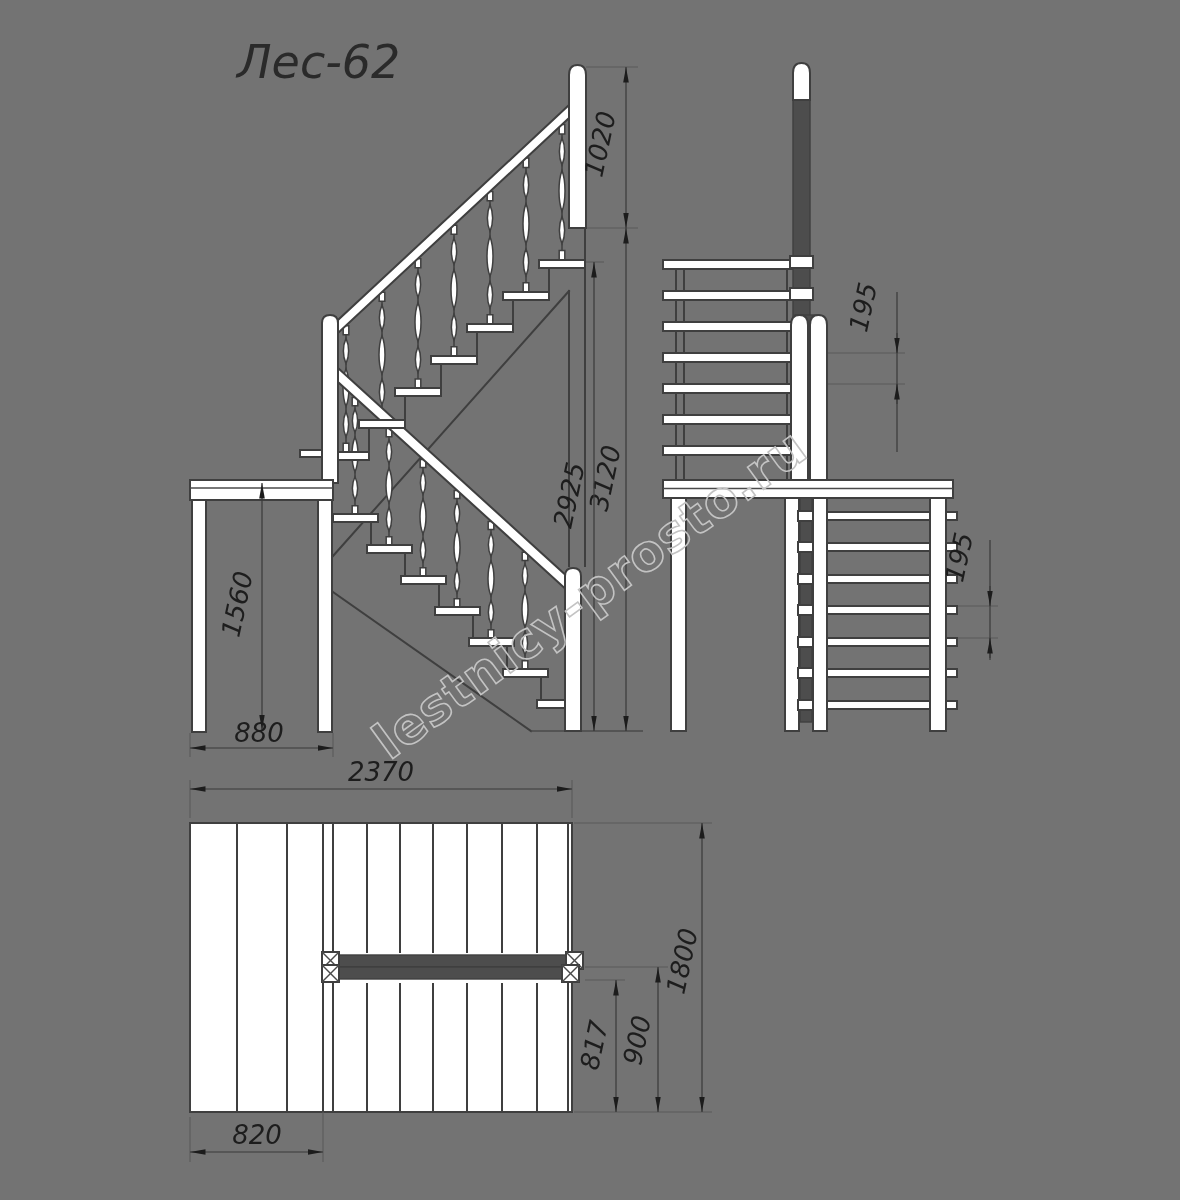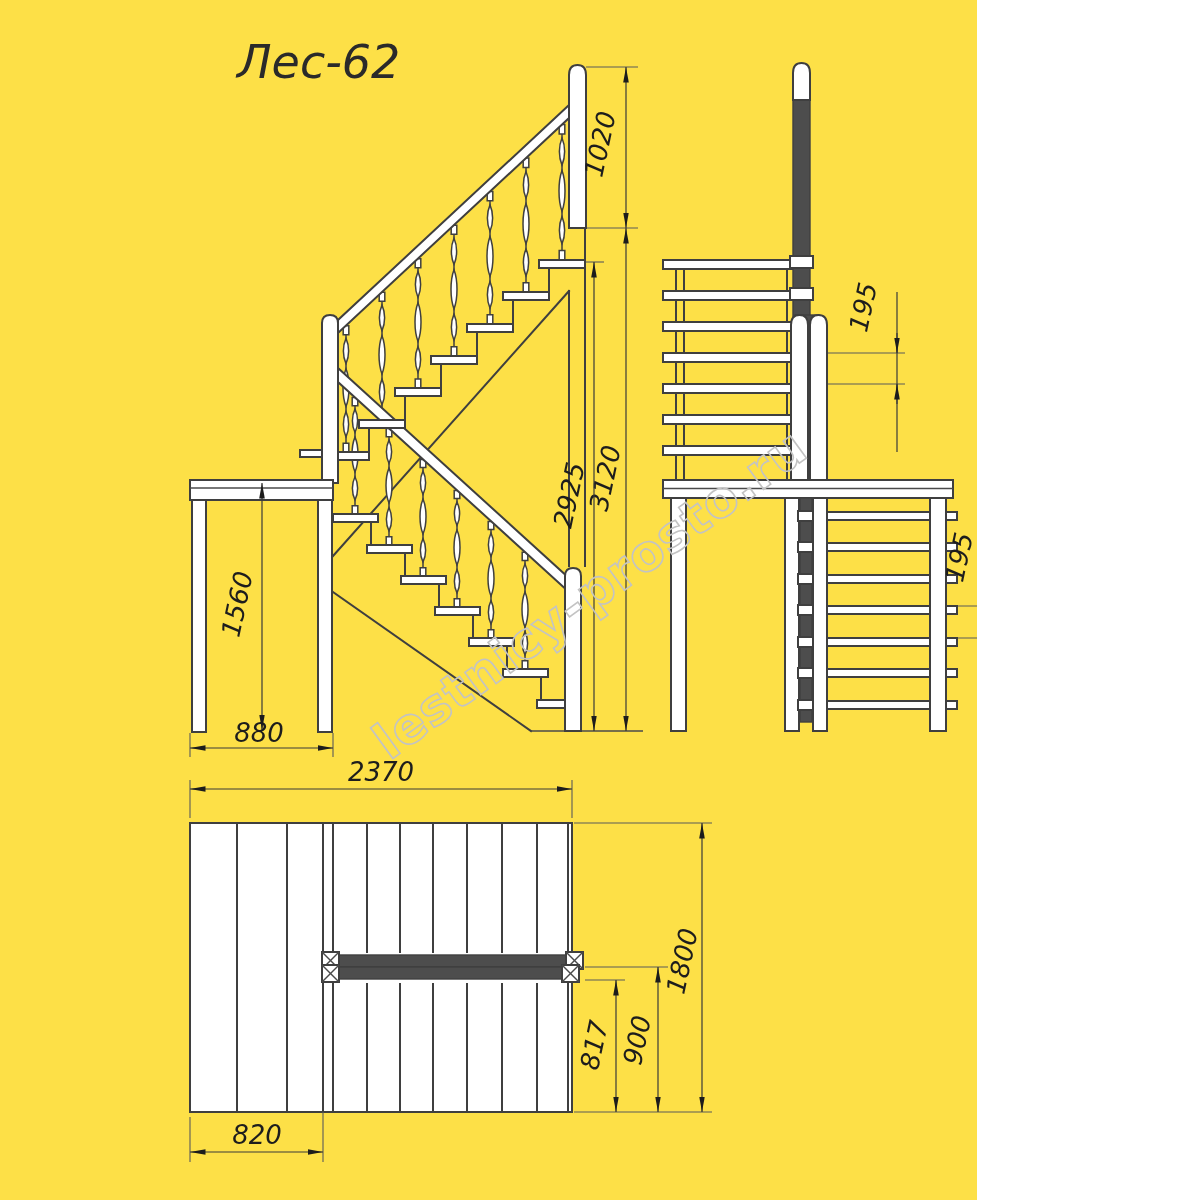--- a/index.html
+++ b/index.html
@@ -1,16 +1,16 @@
 <!DOCTYPE html>
 <html><head>
 <meta charset="utf-8">
 <style>
   html,body{margin:0;padding:0;background:#fff;}
-  .stage{width:977px;height:1200px;position:relative;background:#fde047;overflow:hidden;}
+  .stage{width:1180px;height:1200px;position:relative;background:#737373;overflow:hidden;}
   svg{display:block;}
   .ln   {stroke:#3f3f3f;stroke-width:2;fill:none;stroke-linecap:square;}
   .lnf  {stroke:#3f3f3f;stroke-width:2;fill:#ffffff;}
   .lnt  {stroke:#4a4a4a;stroke-width:1.4;fill:none;}
   .dark {fill:#4d4d4d;stroke:#3f3f3f;stroke-width:1.4;}
   .dim  {stroke:#3a3a3a;stroke-width:1.2;fill:none;}
   .ext  {stroke:#5a5a5a;stroke-width:1.1;fill:none;}
   text.dt{font:italic 26px "DejaVu Sans", sans-serif;fill:#1d1d1d;}
   text.title{font:italic 46px "DejaVu Sans", sans-serif;fill:#2a2a2a;}
   text.wm{font:bold 50px "DejaVu Sans", sans-serif;fill:none;letter-spacing:1px;}

